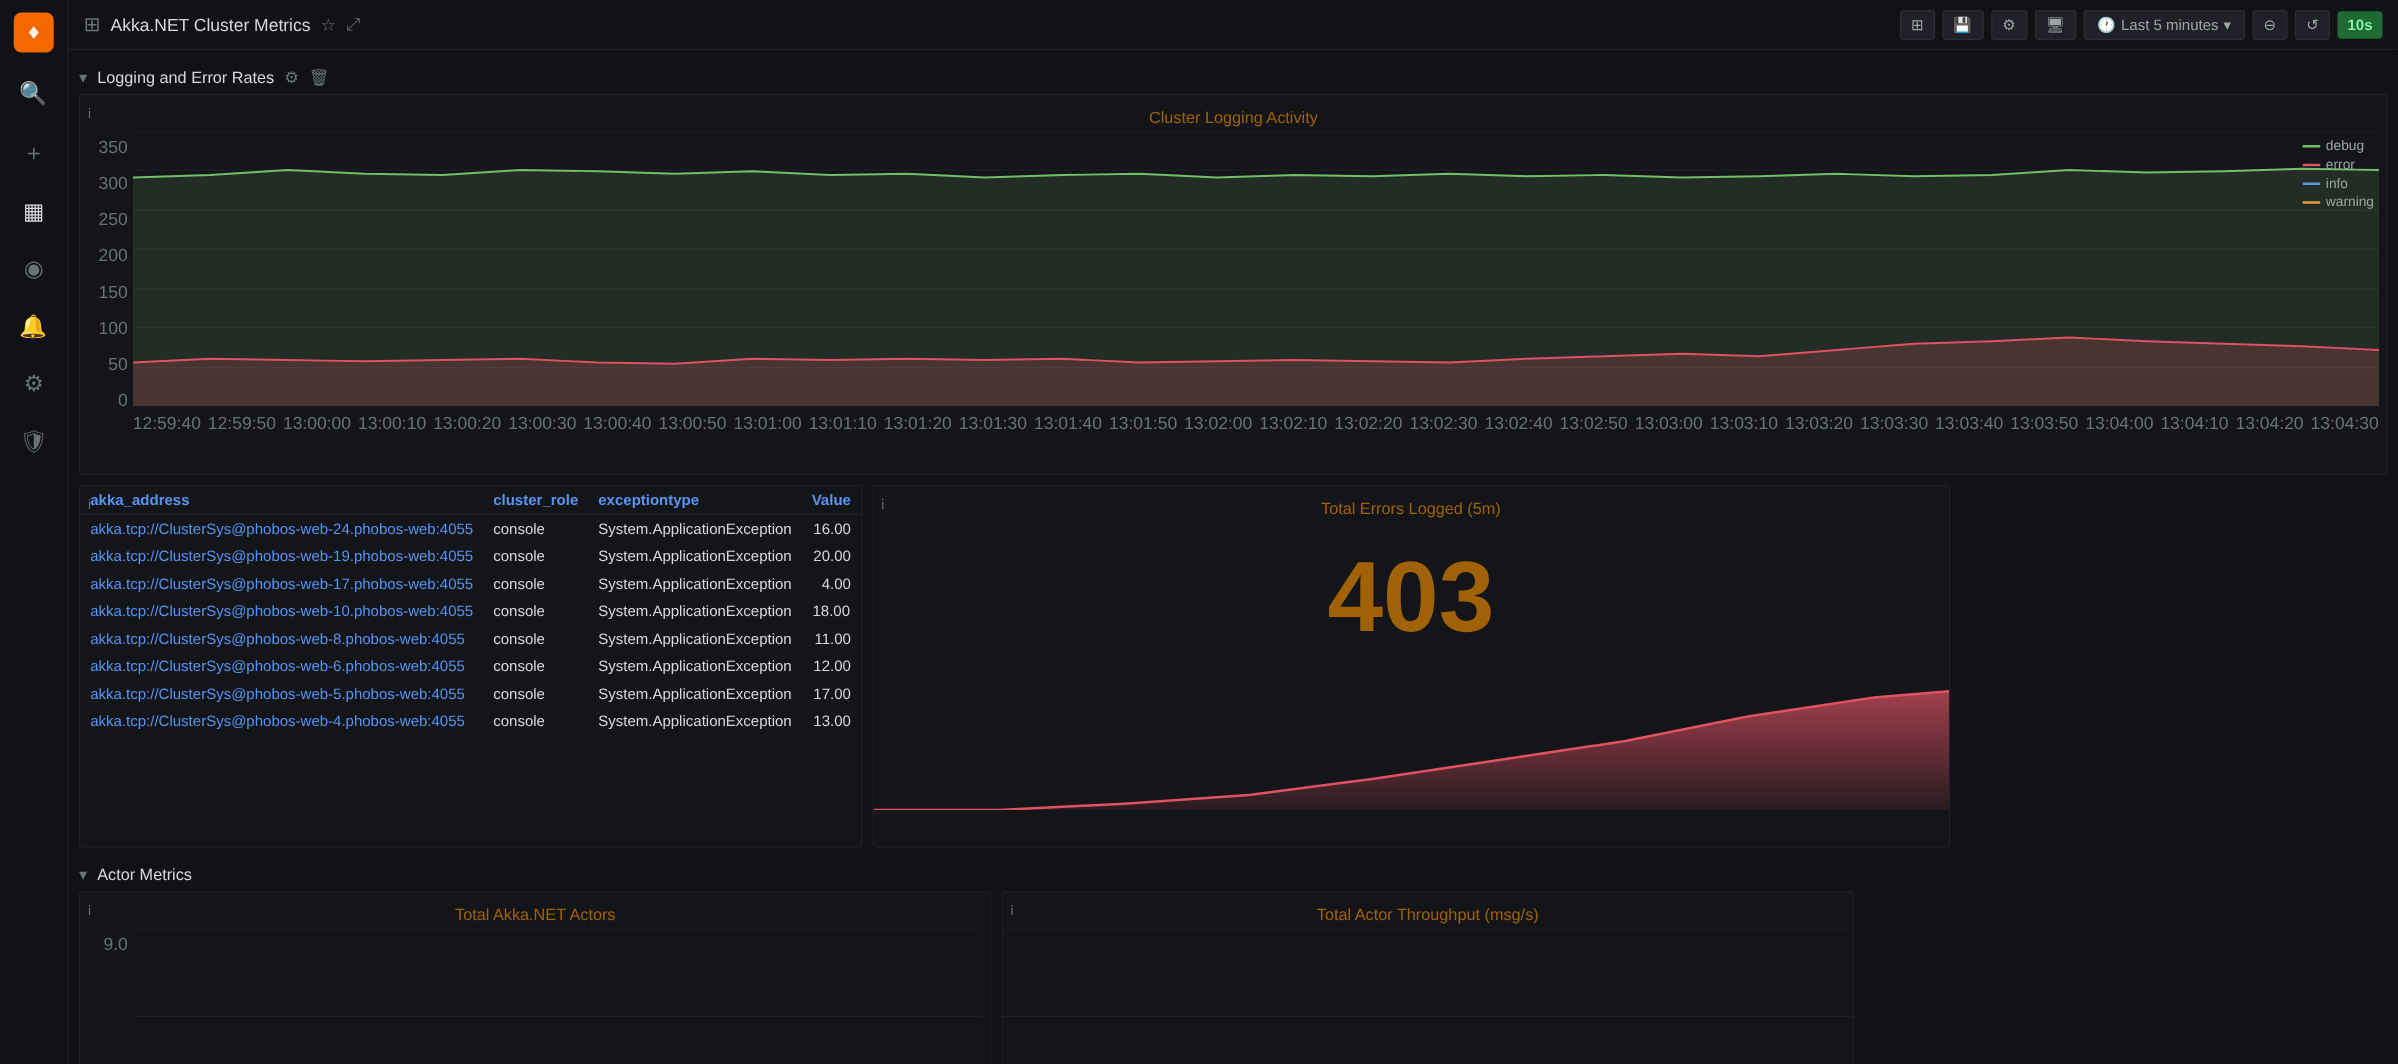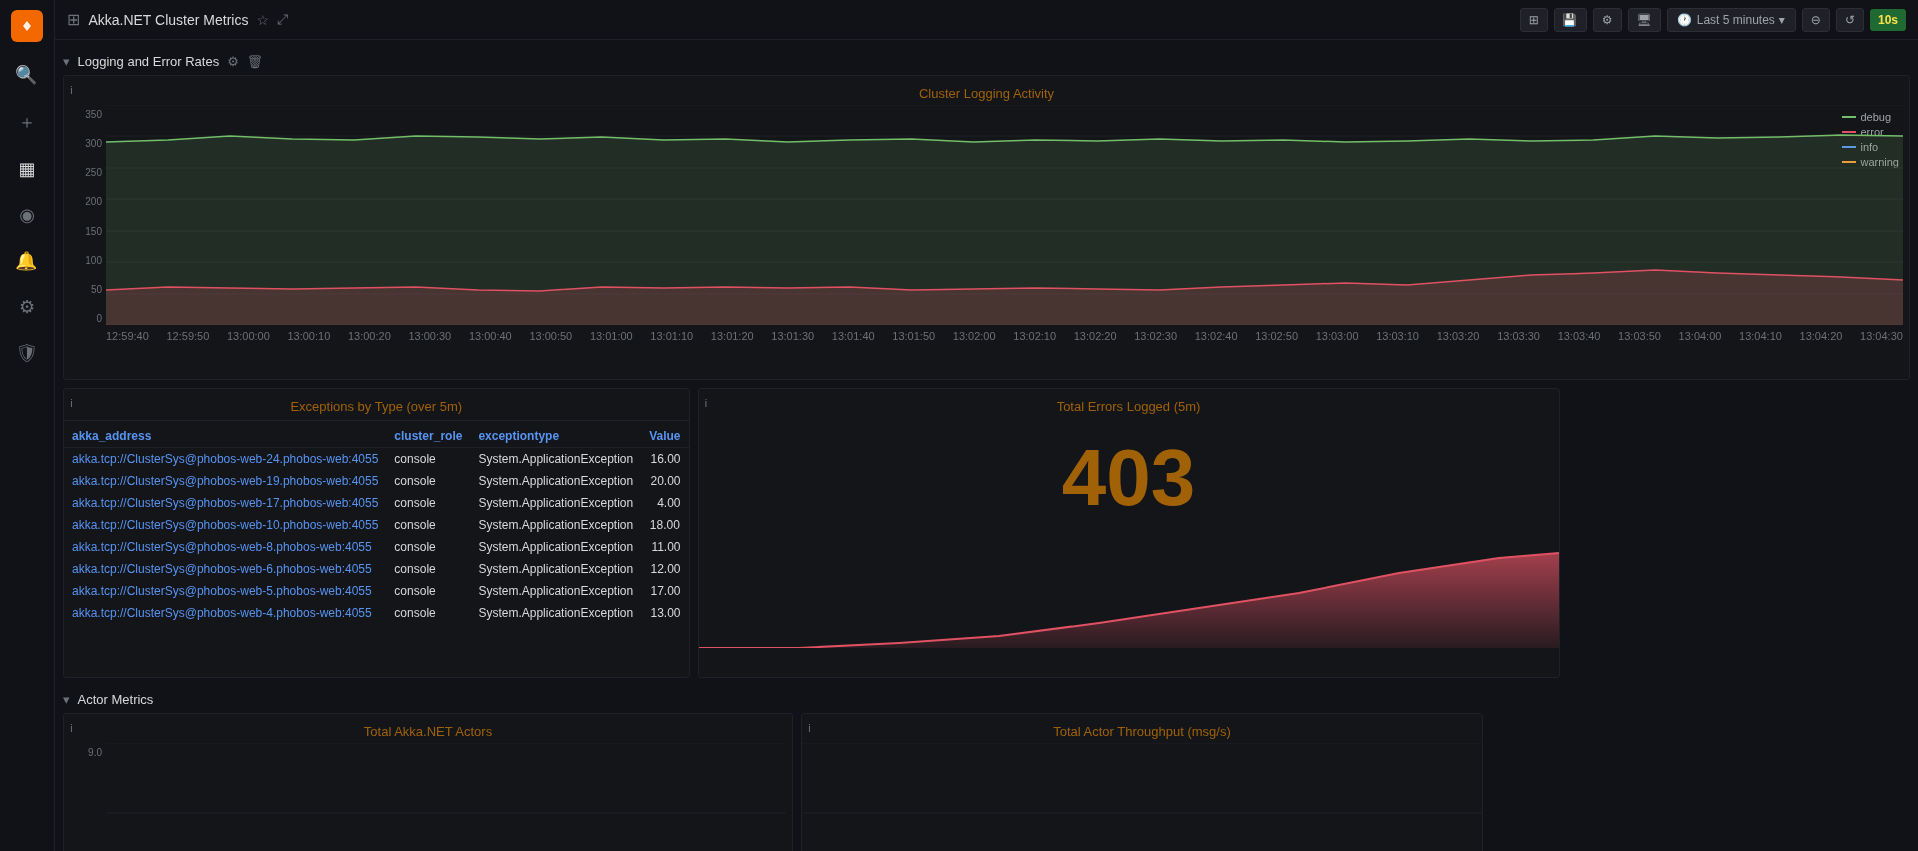--- a/index.html
+++ b/index.html
@@ -94,21 +94,21 @@
       padding: 4px 10px;
       border-radius: 3px;
       cursor: pointer;
       font-size: 12px;
       display: flex;
       align-items: center;
       gap: 4px;
     }
     .refresh-badge {
       background: #1f6933;
-      color: #fde047;
+      color: #86efac;
       padding: 4px 8px;
       border-radius: 3px;
       font-size: 12px;
       font-weight: bold;
       cursor: pointer;
     }
 
     
     .main {
       position: absolute;
@@ -249,21 +249,21 @@
       width: 14px;
       height: 2px;
     }
     .y-axis {
       width: 36px;
       display: flex;
       flex-direction: column;
       justify-content: space-between;
       padding: 4px 4px 18px 0;
       text-align: right;
-      font-size: 10px;
+      font-size: 14px;
       color: #6c7177;
     }
 
     
     .mini-chart {
       flex: 1;
       position: relative;
       overflow: hidden;
     }
   </style>
@@ -366,21 +366,21 @@
 
           <polyline fill="none" stroke="#73bf69" stroke-width="1.5" points="0,37 50,35 100,31 150,34 200,35 250,31 300,32 350,34 400,32 450,35 500,34 550,37 600,35 650,34 700,37 750,35 800,36 850,34 900,36 950,35 1000,37 1050,36 1100,34 1150,36 1200,35 1250,31 1300,33 1350,32 1400,30 1450,31"></polyline>
 
           <polygon fill="#73bf69" fill-opacity="0.15" points="0,37 50,35 100,31 150,34 200,35 250,31 300,32 350,34 400,32 450,35 500,34 550,37 600,35 650,34 700,37 750,35 800,36 850,34 900,36 950,35 1000,37 1050,36 1100,34 1150,36 1200,35 1250,31 1300,33 1350,32 1400,30 1450,31 1450,220 0,220"></polygon>
 
           <polyline fill="none" stroke="#e05263" stroke-width="1.5" points="0,185 50,182 100,183 150,184 200,183 250,182 300,185 350,186 400,182 450,183 500,182 550,183 600,182 650,185 700,184 750,183 800,184 850,185 900,182 950,180 1000,178 1050,180 1100,175 1150,170 1200,168 1250,165 1300,168 1350,170 1400,172 1450,175"></polyline>
 
           <polygon fill="#e05263" fill-opacity="0.2" points="0,185 50,182 100,183 150,184 200,183 250,182 300,185 350,186 400,182 450,183 500,182 550,183 600,182 650,185 700,184 750,183 800,184 850,185 900,182 950,180 1000,178 1050,180 1100,175 1150,170 1200,168 1250,165 1300,168 1350,170 1400,172 1450,175 1450,220 0,220"></polygon>
         </svg>
         
-        <div style="display:flex;justify-content:space-between;font-size:11px;color:#6c7177;padding-top:2px;overflow:hidden;">
+        <div style="display:flex;justify-content:space-between;font-size:14px;color:#6c7177;padding-top:2px;overflow:hidden;">
           <span>12:59:40</span>
             <span>12:59:50</span>
             <span>13:00:00</span>
             <span>13:00:10</span>
             <span>13:00:20</span>
             <span>13:00:30</span>
             <span>13:00:40</span>
             <span>13:00:50</span>
             <span>13:01:00</span>
             <span>13:01:10</span>
@@ -406,21 +406,20 @@
             <span>13:04:30</span>
         </div>
       </div>
     </div>
   </div>
 
   <div class="two-col">
 
     <div class="panel table-panel">
       <span class="panel-info">ℹ</span>
-      <div class="panel-title">Exceptions by Type (over 5m)</div>
       <div class="table-scroll">
         <table class="data-table">
           <thead>
             <tr>
               <th>akka_address</th>
               <th>cluster_role</th>
               <th>exceptiontype</th>
               <th class="right">Value</th>
             </tr>
           </thead>

